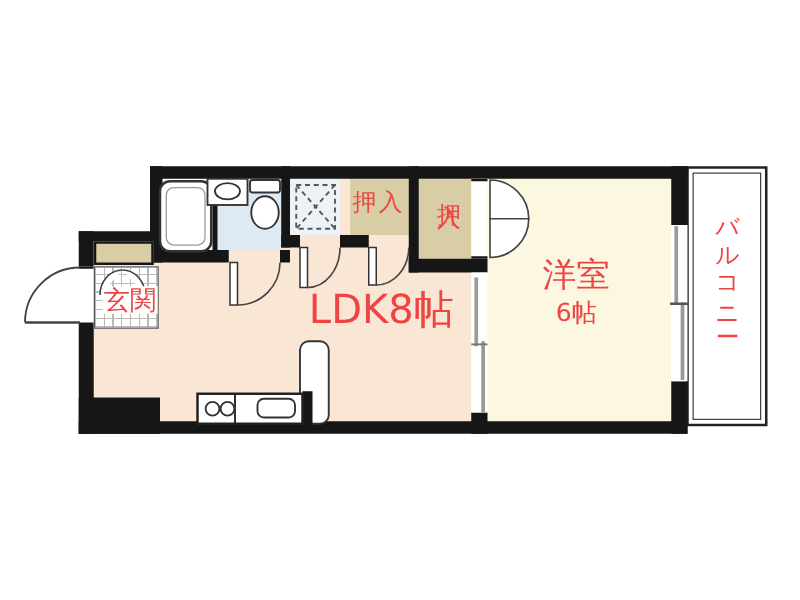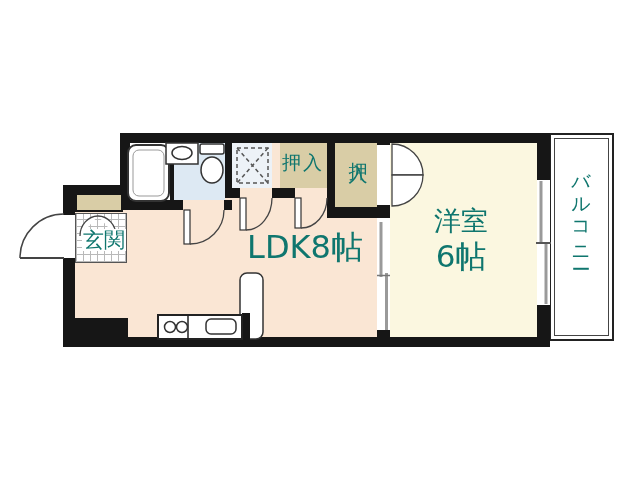--- a/index.html
+++ b/index.html
@@ -20,21 +20,21 @@
   
   .wall{background:#161616;}
   .opening{background:#ffffff;border-top:2px solid #161616;border-bottom:2px solid #161616;box-sizing:border-box;}
   .gap{background:#ffffff;}
   
   .balcony{background:#ffffff;border:2px solid #222;box-sizing:border-box;}
   .balcony-inner{position:absolute;left:3px;top:3px;right:3px;bottom:3px;border:1px solid #444;}
   
   .shoebox{background:#d9cda6;border:2px solid #161616;box-sizing:border-box;}
   
-  .lbl{color:#0f766e;line-height:1.05;white-space:nowrap;}
+  .lbl{color:#ef4444;line-height:1.05;white-space:nowrap;}
   .lbl-center{text-align:center;}
   .vert{writing-mode:vertical-rl;text-orientation:mixed;}
   svg{position:absolute;left:0;top:0;}
   .z1{z-index:1}.z2{z-index:2}.z3{z-index:3}.z4{z-index:4}.z5{z-index:5}
 </style>
 </head>
 <body>
 
 <div class="plan">
 
@@ -123,19 +123,19 @@
     <line x1="386.5" y1="273" x2="386.5" y2="330" stroke="#9a9a9a" stroke-width="3"></line>
     <line x1="377" y1="275.5" x2="390" y2="275.5" stroke="#777" stroke-width="1.5"></line>
 
     <line x1="541" y1="181" x2="541" y2="243" stroke="#9a9a9a" stroke-width="3"></line>
     <line x1="546" y1="242" x2="546" y2="304" stroke="#9a9a9a" stroke-width="3"></line>
     <line x1="536" y1="243" x2="551" y2="243" stroke="#555" stroke-width="2"></line>
   </svg>
 
   <div class="abs z5 lbl lbl-center" style="left:215px;top:231px;width:180px;font-size:32px;text-align:center;">LDK8帖</div>
   <div class="abs z5 lbl lbl-center" style="left:400px;top:207px;width:122px;font-size:27px;">洋室</div>
-  <div class="abs z5 lbl lbl-center" style="left:400px;top:240px;width:122px;font-size:31px;">6帖</div>
+  <div class="abs z5 lbl lbl-center" style="left:400px;top:240px;width:122px;font-size:20px;">6帖</div>
   <div class="abs z5 lbl" style="left:82px;top:229px;font-size:21px;background:#fff;padding:0 1px;">玄関</div>
   <div class="abs z5 lbl lbl-center" style="left:276px;top:153px;width:54px;font-size:19px;letter-spacing:2px;">押入</div>
   <div class="abs z5 lbl vert" style="left:346px;top:147px;width:22px;height:60px;font-size:19px;letter-spacing:2px;">押入</div>
   <div class="abs z5 lbl vert" style="left:567px;top:160px;width:24px;height:165px;font-size:19px;letter-spacing:3px;">バルコニー</div>
 
 </div>
 
 </body></html>

